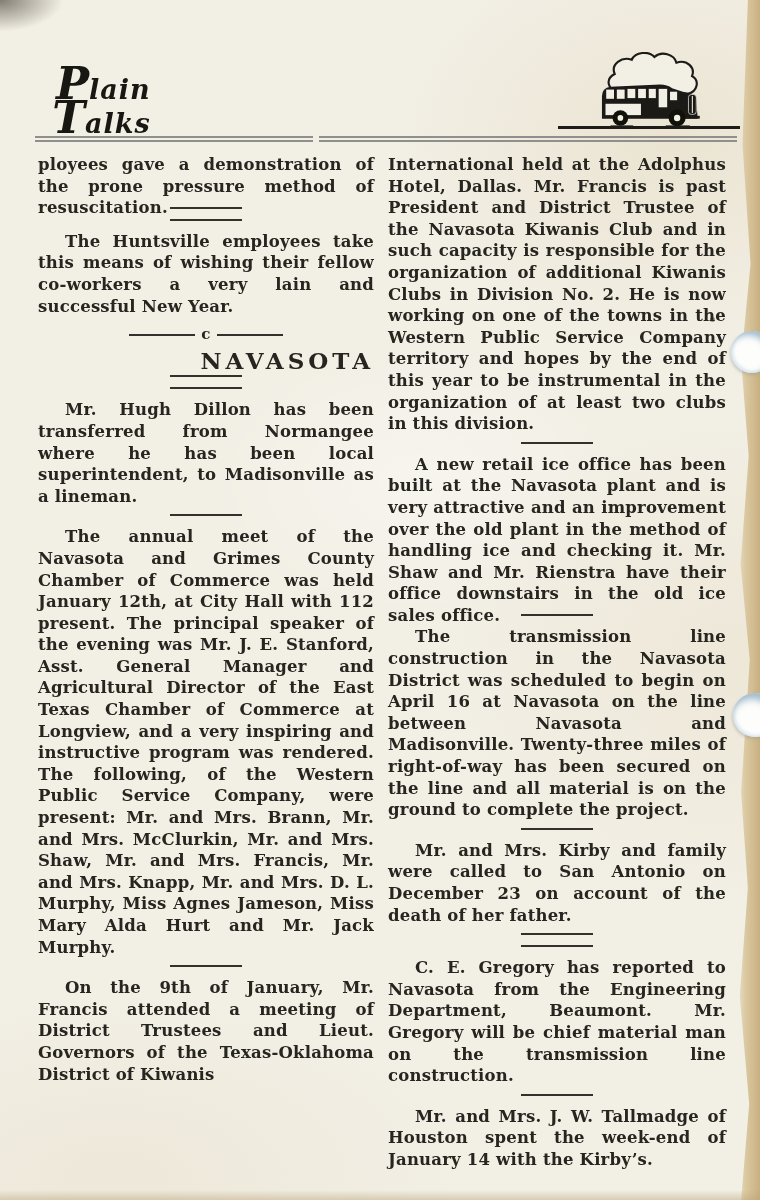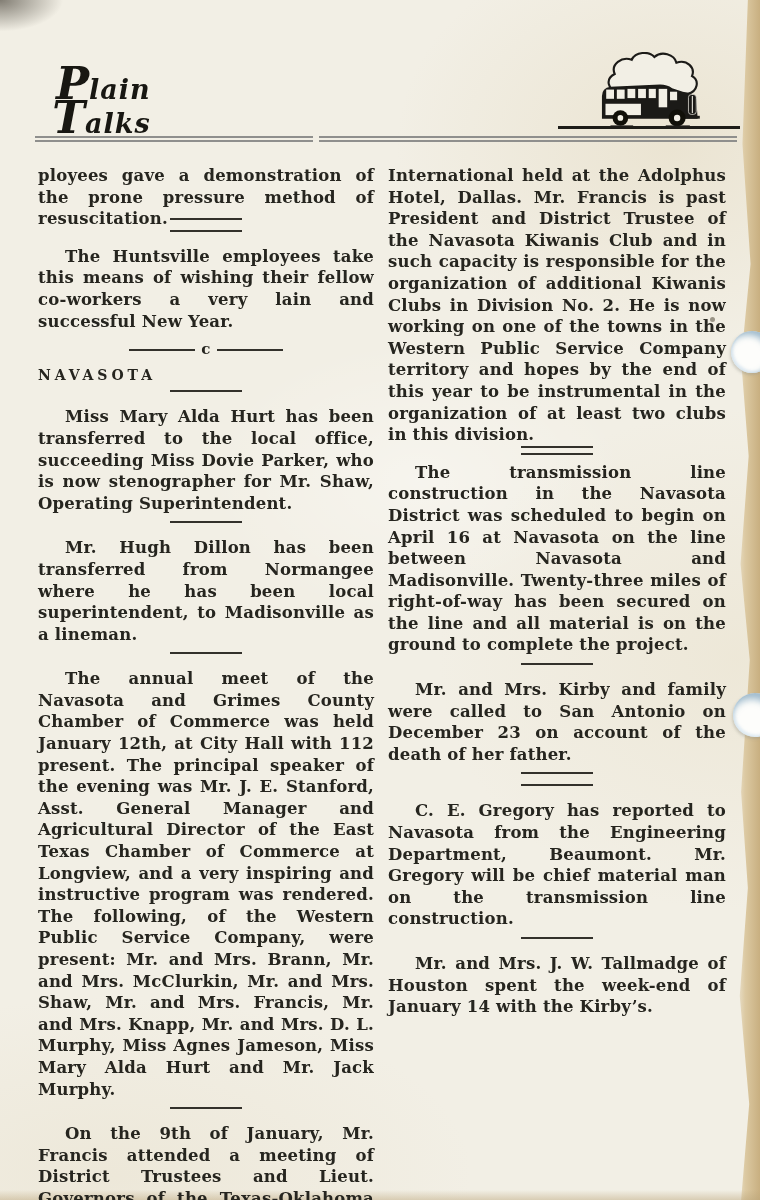--- a/index.html
+++ b/index.html
@@ -51,23 +51,23 @@
 
   .rule{position:absolute;left:35px;width:702px;height:2px;background:#8f8f8d;}
   .rule-a{top:136px;}
   .rule-b{top:140px;}
   .rule-gap{position:absolute;left:313px;top:134px;width:6px;height:10px;background:#f2efe5;}
 
   
   .col{position:absolute;top:151px;text-align:justify;font-size:16.5px;font-weight:700;line-height:21.6px;letter-spacing:0.2px;color:#26251f;}
   .col-left{left:38px;width:336px;}
   .col-right{left:388px;width:338px;}
-  .para{margin:14px 0 7px 0;}
+  .para{margin:3px 0 7px 0;}
   .para.indent{text-indent:27px;}
-  .section-heading{margin:4px 0 2px 0;text-align:left;font-size:14px;font-weight:700;letter-spacing:4px;}
+  .section-heading{margin:4px 0 2px 0;text-align:right;font-size:23px;font-weight:700;letter-spacing:4px;}
   .divider{width:72px;height:0;border-top:2.5px solid #33312b;margin:4px auto 10px auto;}
   .divider.inline{margin-top:-19px;margin-bottom:10px;}
   .divider-c{display:flex;align-items:center;justify-content:center;gap:6px;margin:2px auto 4px auto;font-size:15px;font-weight:700;}
   .divider-c .seg{width:66px;height:0;border-top:2px solid #33312b;}
 
   .page-number{position:absolute;top:1102px;left:388px;width:330px;text-align:right;padding-right:14px;font-size:17px;font-weight:700;color:#26251f;}
 </style>
 </head>
 <body>
 
@@ -119,31 +119,31 @@
       <div class="divider inline"></div>
       <div class="divider"></div>
       <p class="para indent">The Huntsville employees take this means of wishing their fellow co-workers a very lain and successful New Year.</p>
       <div class="divider-c">
         <span class="seg"></span>
         <span>c</span>
         <span class="seg"></span>
       </div>
       <h2 class="section-heading">NAVASOTA</h2>
       <div class="divider"></div>
-      <p class="para indent">Miss Mary Alda Hurt has been transferred to the local office, succeeding Miss Dovie Parker, who is now stenographer for Mr. Shaw, Operating Superintendent.</p>
       <div class="divider"></div>
       <p class="para indent">Mr. Hugh Dillon has been transferred from Normangee where he has been local superintendent, to Madisonville as a lineman.</p>
       <div class="divider"></div>
       <p class="para indent">The annual meet of the Navasota and Grimes County Chamber of Commerce was held January 12th, at City Hall with 112 present. The principal speaker of the evening was Mr. J. E. Stanford, Asst. General Manager and Agricultural Director of the East Texas Chamber of Commerce at Longview, and a very inspiring and instructive program was rendered. The following, of the Western Public Service Company, were present: Mr. and Mrs. Brann, Mr. and Mrs. McClurkin, Mr. and Mrs. Shaw, Mr. and Mrs. Francis, Mr. and Mrs. Knapp, Mr. and Mrs. D. L. Murphy, Miss Agnes Jameson, Miss Mary Alda Hurt and Mr. Jack Murphy.</p>
       <div class="divider"></div>
       <p class="para indent">On the 9th of January, Mr. Francis attended a meeting of District Trustees and Lieut. Governors of the Texas-Oklahoma District of Kiwanis</p>
     </div>
   <div class="col col-right" id="col-right">
       <p class="para">International held at the Adolphus Hotel, Dallas.  Mr. Francis is past President and District Trustee of the Navasota Kiwanis Club and in such capacity is responsible for the organization of additional Kiwanis Clubs in Division No. 2.  He is now working on one of the towns in the Western Public Service Company territory and hopes by the end of this year to be instrumental in the organization of at least two clubs in this division.</p>
       <div class="divider"></div>
+      <p class="para indent">A new retail ice office has been built at the Navasota plant and is very attractive and an improvement over the old plant in the method of handling ice and checking it.  Mr. Shaw and Mr. Rienstra have their office downstairs in the old ice sales office.</p>
       <div class="divider inline"></div>
       <p class="para indent">The transmission line construction in the Navasota District was scheduled to begin on April 16 at Navasota on the line between Navasota and Madisonville. Twenty-three miles of right-of-way has been secured on the line and all material is on the ground to complete the project.</p>
       <div class="divider"></div>
       <p class="para indent">Mr. and Mrs. Kirby and family were called to San Antonio on December 23 on account of the death of her father.</p>
       <div class="divider"></div>
       <div class="divider"></div>
       <p class="para indent">C. E. Gregory has reported to Navasota from the Engineering Department, Beaumont.  Mr. Gregory will be chief material man on the transmission line construction.</p>
       <div class="divider"></div>
       <p class="para indent">Mr. and Mrs. J. W. Tallmadge of Houston spent the week-end of January 14 with the Kirby’s.</p>
     </div>

